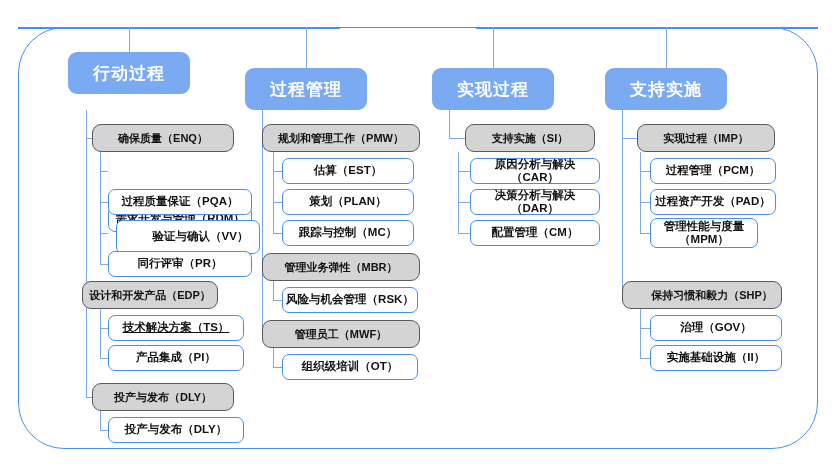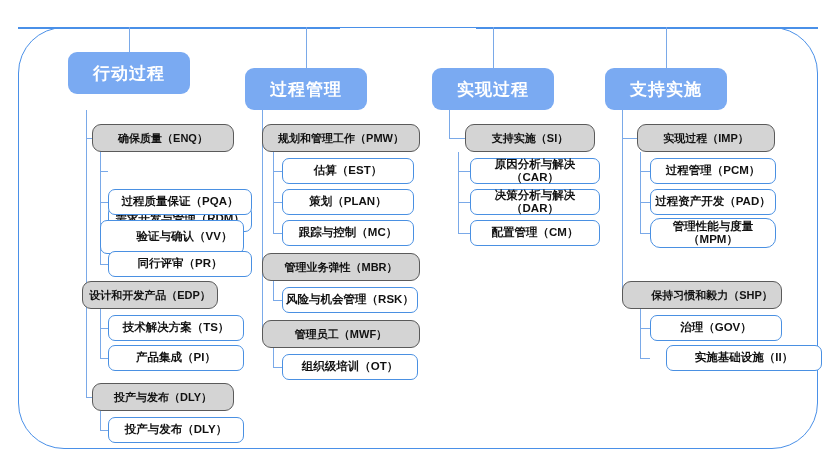--- a/index.html
+++ b/index.html
@@ -116,28 +116,28 @@
       <div class="col-header" style="left: 68px; top: 52px; width: 122px;">行动过程</div>
       <div class="line v" style="left: 86px; top: 110px; height: 287px;"></div>
       <div class="line h" style="left: 86px; top: 138px; width: 6px;"></div>
       <div class="node parent" style="left: 92px; top: 124px; width: 142px; height: 28px;">确保质量（ENQ）</div>
       <div class="line v" style="left: 100px; top: 152px; height: 112px;"></div>
       <div class="line h" style="left: 100px; top: 171px; width: 8px;"></div>
       <div class="node child" style="left: 108px; top: 158px; width: 144px; height: 26px; margin-top: 48px;">需求开发与管理（RDM）</div>
       <div class="line h" style="left: 100px; top: 202px; width: 8px;"></div>
       <div class="node child" style="left: 108px; top: 189px; width: 144px; height: 26px;">过程质量保证（PQA）</div>
       <div class="line h" style="left: 100px; top: 233px; width: 8px;"></div>
-      <div class="node child" style="left: 100px; top: 220px; width: 144px; height: 34px; padding-left: 25px;">验证与确认（VV）</div>
+      <div class="node child" style="left: 116px; top: 220px; width: 144px; height: 34px; padding-left: 25px;">验证与确认（VV）</div>
       <div class="line h" style="left: 100px; top: 264px; width: 8px;"></div>
       <div class="node child" style="left: 108px; top: 251px; width: 144px; height: 26px;">同行评审（PR）</div>
       <div class="line h" style="left: 86px; top: 295px;"></div>
       <div class="node parent" style="left: 82px; top: 281px; width: 136px; height: 28px;">设计和开发产品（EDP）</div>
       <div class="line v" style="left: 100px; top: 309px; height: 49px;"></div>
       <div class="line h" style="left: 100px; top: 328px; width: 8px;"></div>
-      <div class="node child" style="left: 108px; top: 315px; width: 136px; height: 26px;">技术解决方案（TS）</div>
+      <div class="node child" style="left: 108px; top: 315px; width: 136px; height: 26px; text-decoration: underline;">技术解决方案（TS）</div>
       <div class="line h" style="left: 100px; top: 358px; width: 8px;"></div>
       <div class="node child" style="left: 108px; top: 345px; width: 136px; height: 26px;">产品集成（PI）</div>
       <div class="line h" style="left: 86px; top: 397px; width: 6px;"></div>
       <div class="node parent" style="left: 92px; top: 383px; width: 142px; height: 28px;">投产与发布（DLY）</div>
       <div class="line v" style="left: 100px; top: 411px; height: 19px;"></div>
       <div class="line h" style="left: 100px; top: 430px; width: 8px;"></div>
       <div class="node child" style="left: 108px; top: 417px; width: 136px; height: 26px;">投产与发布（DLY）</div>
       <div class="col-header" style="left: 245px; top: 68px; width: 122px;">过程管理</div>
       <div class="line v" style="left: 262px; top: 110px; height: 224px;"></div>
       <div class="line h" style="left: 262px; top: 138px; width: 0px;"></div>
@@ -173,28 +173,28 @@
       <div class="col-header" style="left: 605px; top: 68px; width: 122px;">支持实施</div>
       <div class="line v" style="left: 622px; top: 110px; height: 185px;"></div>
       <div class="line h" style="left: 622px; top: 138px; width: 15px;"></div>
       <div class="node parent" style="left: 637px; top: 124px; width: 138px; height: 28px;">实现过程（IMP）</div>
       <div class="line v" style="left: 640px; top: 152px; height: 81px;"></div>
       <div class="line h" style="left: 640px; top: 171px; width: 10px;"></div>
       <div class="node child" style="left: 650px; top: 158px; width: 126px; height: 26px;">过程管理（PCM）</div>
       <div class="line h" style="left: 640px; top: 202px; width: 10px;"></div>
       <div class="node child" style="left: 650px; top: 189px; width: 126px; height: 26px;">过程资产开发（PAD）</div>
       <div class="line h" style="left: 640px; top: 233px; width: 10px;"></div>
-      <div class="node child" style="left: 650px; top: 218px; width: 126px; height: 30px; border-radius: 10px;">管理性能与度量（MPM）</div>
+      <div class="node child" style="left: 650px; top: 218px; width: 108px; height: 30px;">管理性能与度量（MPM）</div>
       <div class="line h" style="left: 622px; top: 295px; width: 0px;"></div>
       <div class="node parent" style="left: 622px; top: 281px; width: 160px; height: 28px; padding-left: 20px;">保持习惯和毅力（SHP）</div>
       <div class="line v" style="left: 640px; top: 309px; height: 49px;"></div>
       <div class="line h" style="left: 640px; top: 328px; width: 10px;"></div>
       <div class="node child" style="left: 650px; top: 315px; width: 132px; height: 26px;">治理（GOV）</div>
       <div class="line h" style="left: 640px; top: 358px; width: 10px;"></div>
-      <div class="node child" style="left: 650px; top: 345px; width: 156px; height: 26px; margin-left: 16px;">实施基础设施（II）</div>
+      <div class="node child" style="left: 650px; top: 345px; width: 132px; height: 26px;">实施基础设施（II）</div>
       <div class="line h" style="left: 18px; top: 27px; width: 322px; background: rgb(74, 144, 232); height: 1.6px;"></div>
       <div class="line h" style="left: 476px; top: 27px; width: 342px; background: rgb(74, 144, 232); height: 1.6px;"></div>
       <div class="line v" style="left: 129px; top: 27px; height: 41px; background: rgb(122, 169, 232);"></div>
       <div class="line v" style="left: 306px; top: 27px; height: 41px; background: rgb(122, 169, 232);"></div>
       <div class="line v" style="left: 493px; top: 27px; height: 41px; background: rgb(122, 169, 232);"></div>
       <div class="line v" style="left: 666px; top: 27px; height: 41px; background: rgb(122, 169, 232);"></div>
     </div>
 
 </div>
 

